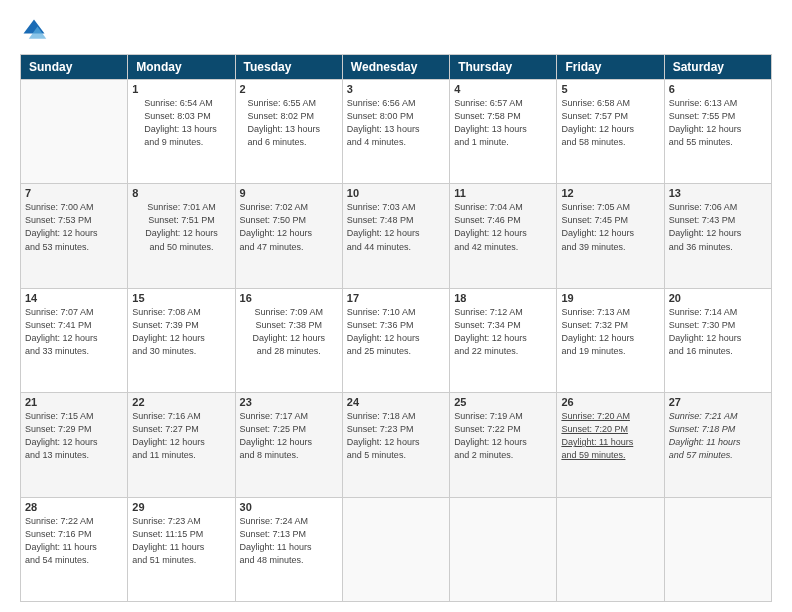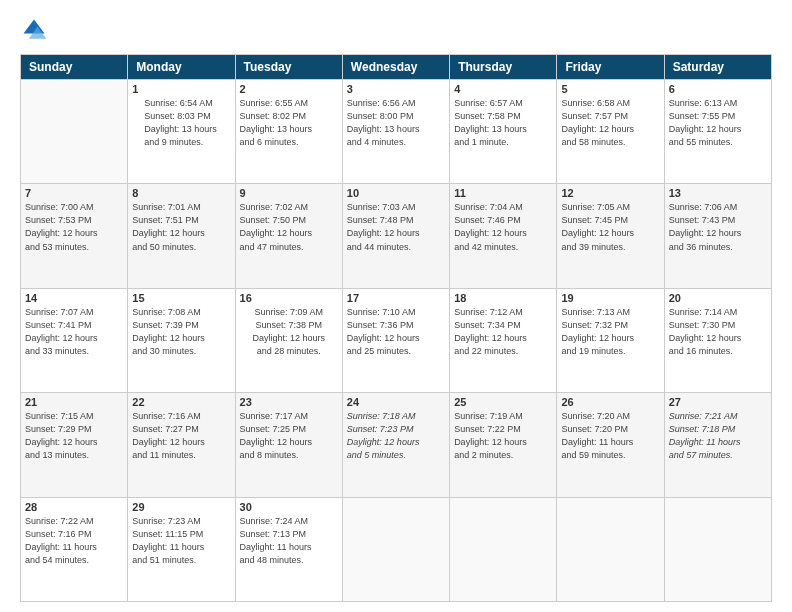--- a/index.html
+++ b/index.html
@@ -142,21 +142,21 @@
           <td class="empty"></td>
           <td>
             <span class="day-num">1</span>
             <div class="day-info" style="white-space: pre-line; margin-left: 12px;">Sunrise: 6:54 AM
 Sunset: 8:03 PM
 Daylight: 13 hours
 and 9 minutes.</div>
           </td>
           <td>
             <span class="day-num">2</span>
-            <div class="day-info" style="white-space: pre-line;">Sunrise: 6:55 AM
+            <div class="day-info" style="white-space: pre-line; margin-left: 8px;">Sunrise: 6:55 AM
 Sunset: 8:02 PM
 Daylight: 13 hours
 and 6 minutes.</div>
           </td>
           <td>
             <span class="day-num">3</span>
             <div class="day-info" style="white-space: pre-line;">Sunrise: 6:56 AM
 Sunset: 8:00 PM
 Daylight: 13 hours
 and 4 minutes.</div>
@@ -186,21 +186,21 @@
         <tr class="row-even">
           <td>
             <span class="day-num">7</span>
             <div class="day-info" style="white-space: pre-line;">Sunrise: 7:00 AM
 Sunset: 7:53 PM
 Daylight: 12 hours
 and 53 minutes.</div>
           </td>
           <td>
             <span class="day-num">8</span>
-            <div class="day-info" style="white-space: pre-line;">Sunrise: 7:01 AM
+            <div class="day-info" style="white-space: pre-line; text-align: center;">Sunrise: 7:01 AM
 Sunset: 7:51 PM
 Daylight: 12 hours
 and 50 minutes.</div>
           </td>
           <td>
             <span class="day-num">9</span>
             <div class="day-info" style="white-space: pre-line;">Sunrise: 7:02 AM
 Sunset: 7:50 PM
 Daylight: 12 hours
 and 47 minutes.</div>
@@ -302,35 +302,35 @@
           </td>
           <td>
             <span class="day-num">23</span>
             <div class="day-info" style="white-space: pre-line;">Sunrise: 7:17 AM
 Sunset: 7:25 PM
 Daylight: 12 hours
 and 8 minutes.</div>
           </td>
           <td>
             <span class="day-num">24</span>
-            <div class="day-info" style="white-space: pre-line; font-style: italic;">Sunrise: 7:18 AM
+            <div class="day-info" style="white-space: pre-line;">Sunrise: 7:18 AM
 Sunset: 7:23 PM
 Daylight: 12 hours
 and 5 minutes.</div>
           </td>
           <td>
             <span class="day-num">25</span>
             <div class="day-info" style="white-space: pre-line;">Sunrise: 7:19 AM
 Sunset: 7:22 PM
 Daylight: 12 hours
 and 2 minutes.</div>
           </td>
           <td>
             <span class="day-num">26</span>
-            <div class="day-info" style="white-space: pre-line;">Sunrise: 7:20 AM
+            <div class="day-info" style="white-space: pre-line; text-decoration: underline;">Sunrise: 7:20 AM
 Sunset: 7:20 PM
 Daylight: 11 hours
 and 59 minutes.</div>
           </td>
           <td>
             <span class="day-num">27</span>
             <div class="day-info" style="white-space: pre-line; font-style: italic;">Sunrise: 7:21 AM
 Sunset: 7:18 PM
 Daylight: 11 hours
 and 57 minutes.</div>

